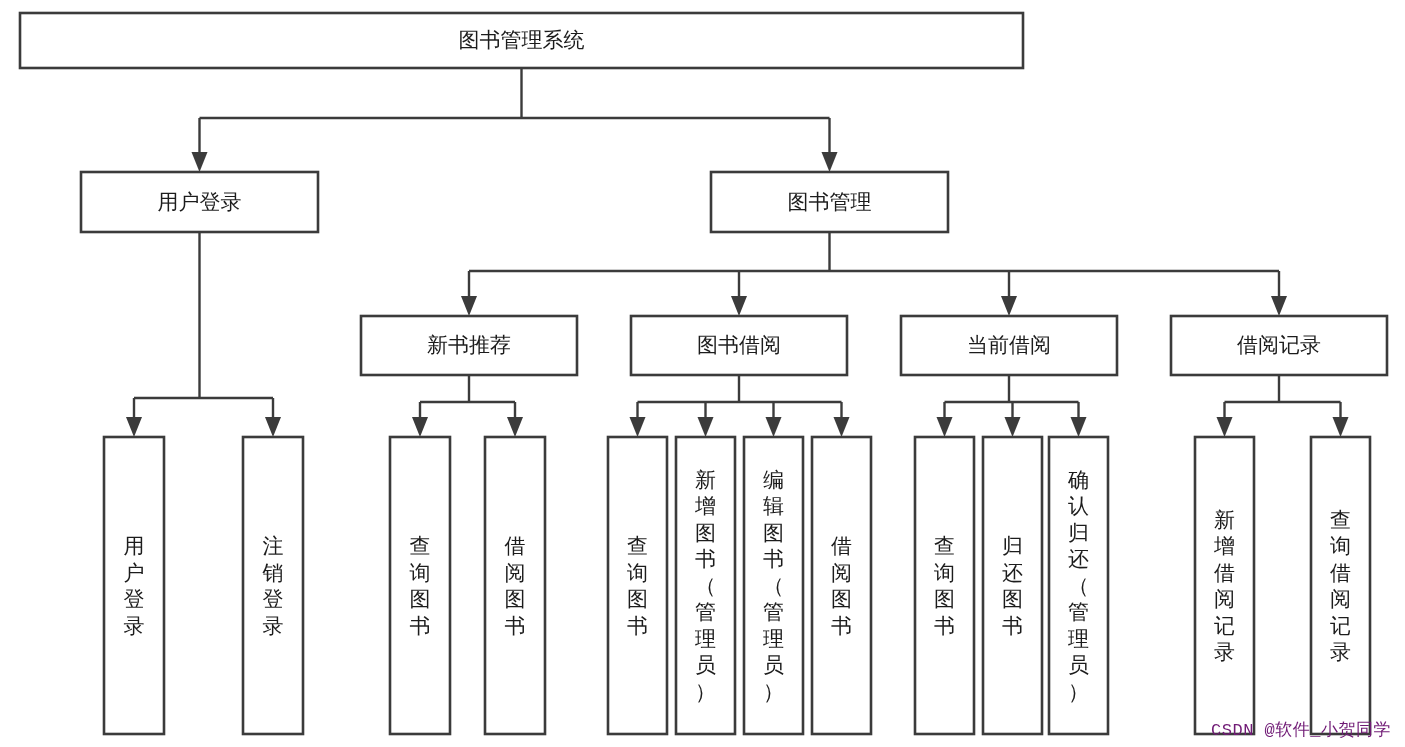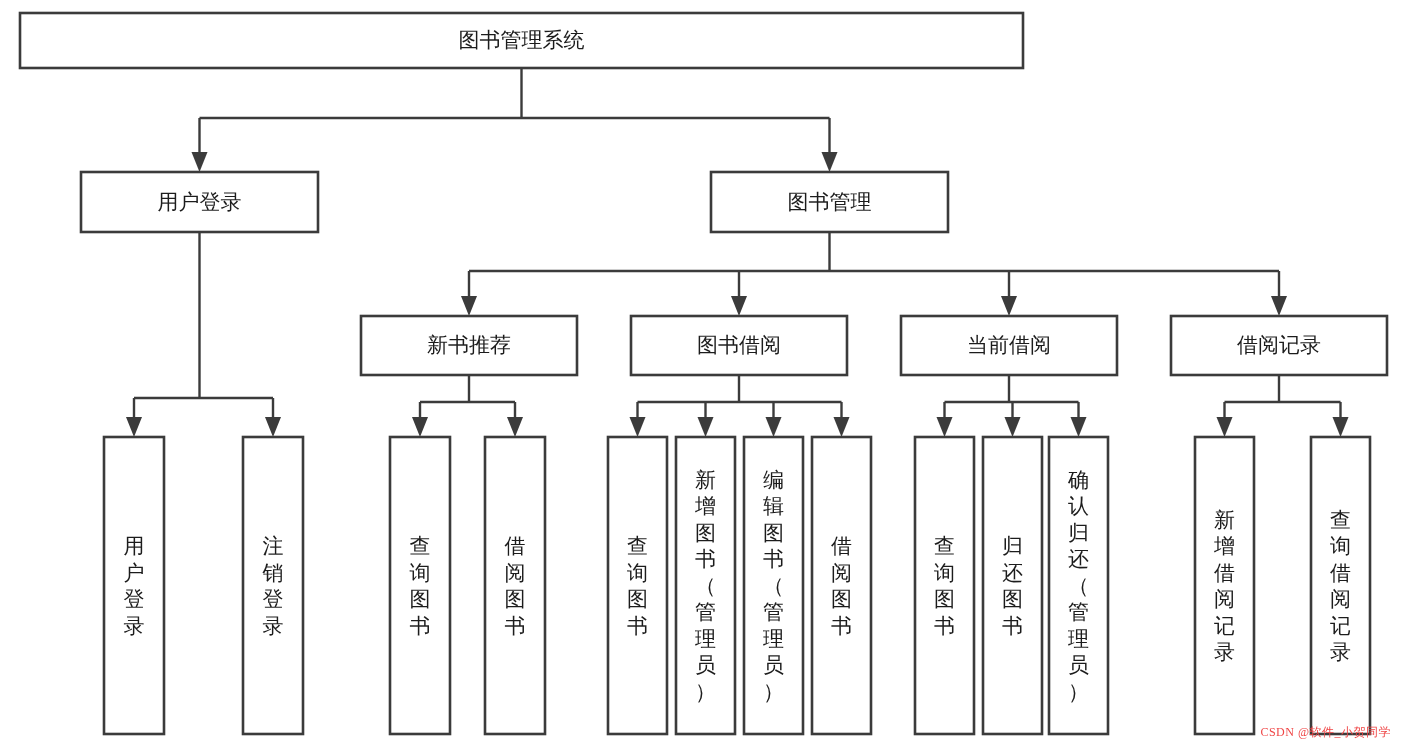--- a/index.html
+++ b/index.html
@@ -51,23 +51,23 @@
   .node-label-vertical {
     font-family: "Liberation Sans", sans-serif;
     font-size: 21px;
     fill: #1c1c1c;
     text-anchor: middle;
   }
   .watermark {
     position: absolute;
     right: 14px;
     bottom: 6px;
-    font-family: Liberation Serif, serif;
-    font-size: 12px;
-    color: #ef4444;
+    font-family: Liberation Mono, monospace;
+    font-size: 17px;
+    color: #701a75;
     letter-spacing: 0.5px;
     white-space: nowrap;
     user-select: none;
   }
 </style>
 </head>
 <body>
 
 <div id="diagram-root">
   <svg id="flowchart" viewBox="0 0 1405 747">

